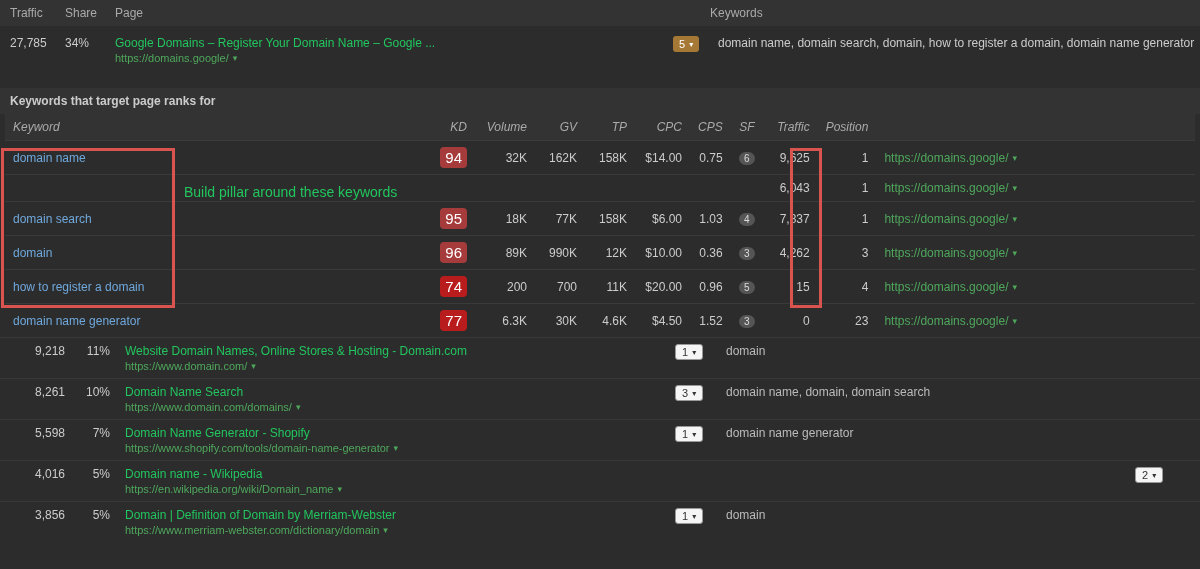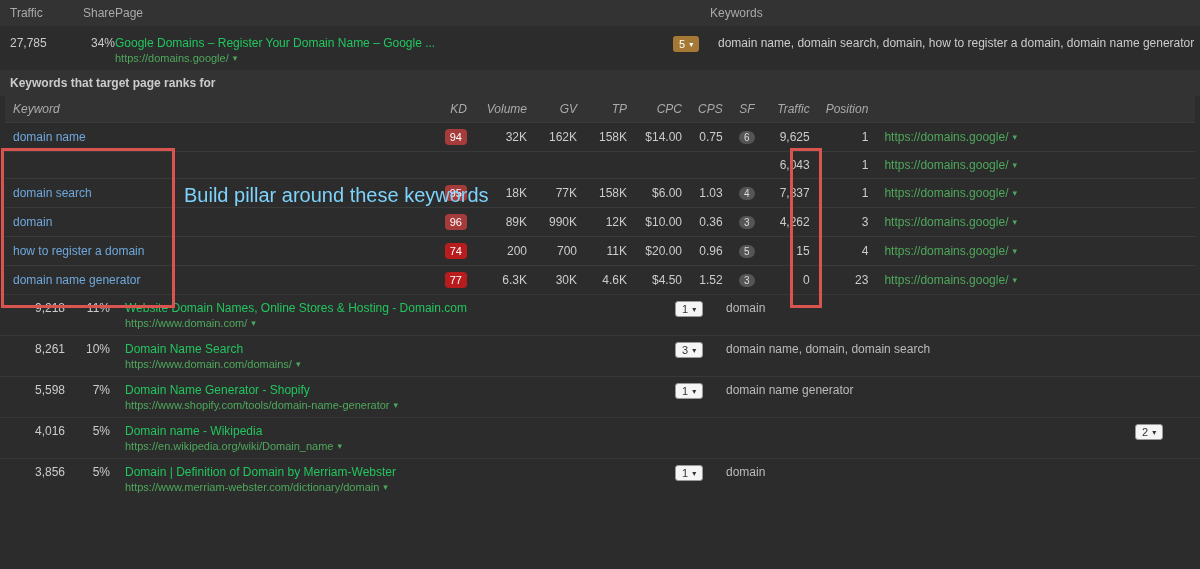--- a/index.html
+++ b/index.html
@@ -3,42 +3,42 @@
 <meta charset="utf-8">
 <style>
   * { box-sizing: border-box; margin: 0; padding: 0; }
   html, body { width: 1200px; height: 569px; background: #2c2c2c; color: #ccc; font-family: Arial, sans-serif; font-size: 12px; overflow: hidden; }
   a { color: #6fa8dc; text-decoration: none; }
   .wrap { width: 1200px; }
   .header-row, .top-row, .res-row { display: flex; align-items: center; padding: 6px 10px; }
   .header-row { background: #333; font-weight: 400; color: #aaa; }
   .top-row { background: #2c2c2c; padding: 10px 2px 6px 10px; align-items: flex-start; }
   .col-traffic { width: 55px; text-align: left; padding-left: 0; }
-  .col-share   { width: 50px; text-align: right; }
+  .col-share   { width: 50px; text-align: left; }
   .col-page    { flex: 1; }
   .col-kwcount { width: 45px; margin-left: 10px; }
   .col-kws     { width: 480px; }
   .page-title { color: #22c55e; }
   .page-url { color: #4ea85c; font-size: 11px; margin-top: 2px; display: flex; align-items: center; gap: 4px; }
   .caret { color: #4ea85c; font-size: 9px; }
   .badge-count { display: inline-flex; align-items: center; gap: 4px; background: #a67835; color: #fff; border-radius: 3px; padding: 2px 6px; font-size: 11px; }
   .badge-white { display: inline-flex; align-items: center; gap: 4px; background: #f5f5f5; color: #333; border: 1px solid #999; border-radius: 3px; padding: 1px 6px; font-size: 11px; }
   .badge-count .tri, .badge-white .tri { font-size: 8px; }
-  .section-title { background: #333; padding: 6px 10px; font-weight: bold; color: #ccc; }
+  .section-title { background: #333; padding: 6px 10px; font-weight: bold; color: #ccc; margin-top: 18px; }
   table.kw { border-collapse: collapse; width: 1190px; margin: 0 5px; }
   table.kw th, table.kw td { padding: 6px 8px; text-align: right; font-size: 12px; }
   table.kw th { text-align: right; color: #aaa; background: #333; font-weight: normal; font-style: italic; }
   table.kw th.left, table.kw td.left { text-align: left; }
   table.kw tr.kwrow td { border-top: 1px solid #3a3a3a; }
-  .kd { display: inline-block; min-width: 22px; padding: 2px 5px; border-radius: 4px; color: #fff; font-size: 11px; text-align: center; }
+  .kd { display: inline-block; min-width: 22px; padding: 2px 5px; border-radius: 4px; color: #fff; font-size: 15px; text-align: center; }
   .kd-red { background: #a53b3b; }
   .kd-or  { background: #b91c1c; }
   .sf-badge { display: inline-block; min-width: 16px; padding: 1px 5px; border-radius: 8px; background: #555; color: #ddd; font-size: 10px; text-align: center; }
   .url-cell { color: #4ea85c; display: flex; align-items: center; gap: 4px; }
-  .annot { position: absolute; color: #7dd3fc; font-size: 20px; font-family: "Segoe UI", Arial, sans-serif; }
+  .annot { position: absolute; color: #22c55e; font-size: 14px; font-family: "Segoe UI", Arial, sans-serif; }
   .box-red { position: absolute; border: 3px solid #d9534f; }
   
   .res-row { align-items: flex-start; padding: 6px 20px; border-top: 1px solid #383838; }
   .res-traffic { width: 55px; text-align: right; padding-right: 10px; }
   .res-share   { width: 50px; text-align: right; padding-right: 15px; }
   .res-page    { flex: 1; }
   .res-kwcount { width: 45px; }
   .res-kws     { width: 460px; color: #bbb; padding-left: 6px; }
   .rel { position: relative; }
 </style>

